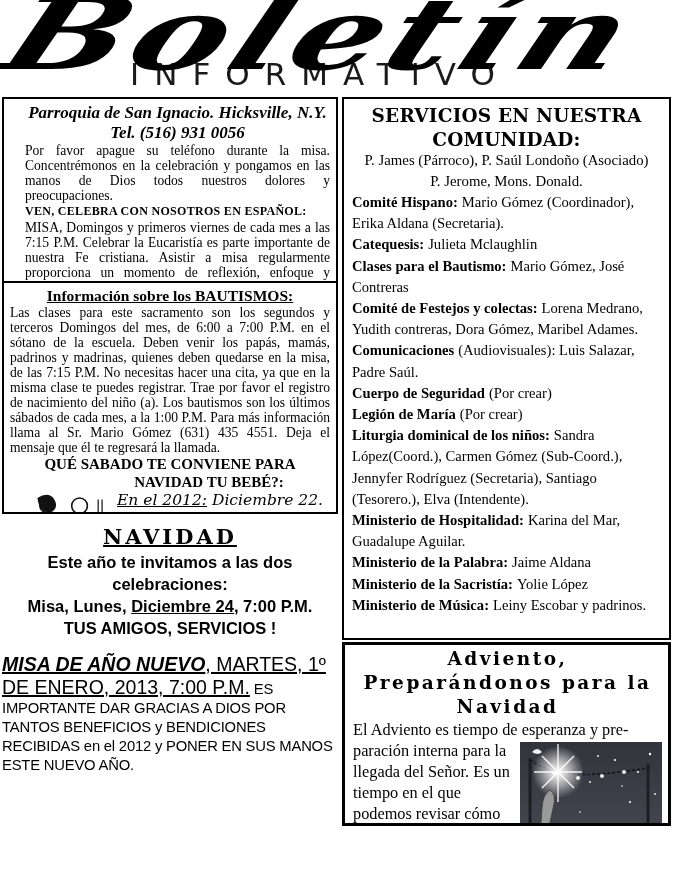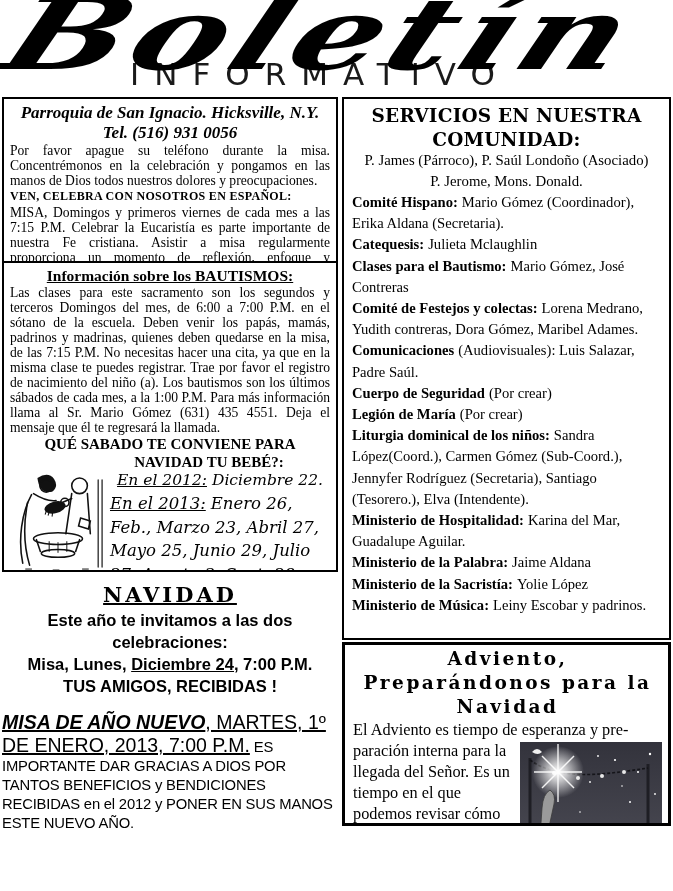--- a/index.html
+++ b/index.html
@@ -15,28 +15,28 @@
   .informativo { position:absolute; top:56px; left:0; width:640px; text-align:center;
       font-family:"DejaVu Sans", sans-serif; font-size:31px; letter-spacing:15px; color:#1a1a1a; }
 
   
   .cols { position:absolute; top:97px; left:2px; width:669px; display:flex; gap:4px; }
   .col-l { width:336px; flex:none; }
   .col-r { width:329px; flex:none; }
   .box { border:2px solid #000; box-sizing:border-box; overflow:hidden; background:#fff; }
 
   
-  .box-parish { height:166px; padding:4px 6px 2px 6px; }
+  .box-parish { height:186px; padding:4px 6px 2px 21px; }
   .parish-name, .parish-phone { text-align:center; font-weight:bold; font-style:italic;
       font-size:17px; line-height:20px; }
   .body-sm { font-size:13.6px; line-height:15px; text-align:justify; }
   .ven-head { font-weight:bold; font-size:12px; line-height:17px; letter-spacing:0.3px; }
 
   
-  .box-bapt { height:311px; margin-top:-2px; padding:3px 6px 2px 6px; }
+  .box-bapt { height:233px; margin-top:-2px; padding:3px 6px 2px 6px; }
   .bapt-head { text-align:center; font-weight:bold; font-size:15.5px; line-height:19px;
       text-decoration:underline; }
   .q-line { text-align:center; font-weight:bold; font-size:15px; line-height:18px; }
   .q-line2 { padding-left:78px; }
   .bap-img { float:left; width:96px; height:102px; margin:2px 4px 0 0; }
   .y2012 { text-align:center; font-size:15.5px; line-height:19px;
       font-family:"DejaVu Serif", serif; font-style:italic; }
   .lbl-biu { font-weight:normal; text-decoration:underline; margin-right:5px; }
   .y2013 { font-family:"DejaVu Serif", serif; font-style:italic; font-size:16.5px;
       line-height:23.5px; margin-top:2px; }
@@ -131,21 +131,21 @@
           </div>
         </div>
       </div>
 
       <div class="navidad">
         <div class="nav-title">NAVIDAD</div>
         <div class="nav-line">Este año te invitamos a las dos celebraciones:</div>
         <div class="nav-line">
           <span>Misa, Lunes, </span><span class="u-date">Diciembre 24,</span><span> 7:00 P.M.</span>
         </div>
-        <div class="nav-line">TUS AMIGOS, RECIBIDAS !</div>
+        <div class="nav-line">TUS AMIGOS, SERVICIOS !</div>
       </div>
 
       <div class="anonuevo">
         <p class="an-p">
           <span class="an-lead"><span class="an-bi">MISA DE AÑO NUEVO</span><span>, MARTES, 1º DE ENERO, 2013, 7:00 P.M.</span></span><span class="an-body">ES IMPORTANTE DAR GRACIAS A DIOS POR TANTOS BENEFICIOS y BENDICIONES RECIBIDAS en el 2012 y PONER EN SUS MANOS ESTE NUEVO AÑO.</span>
         </p>
 
       </div>
 
     </div>

